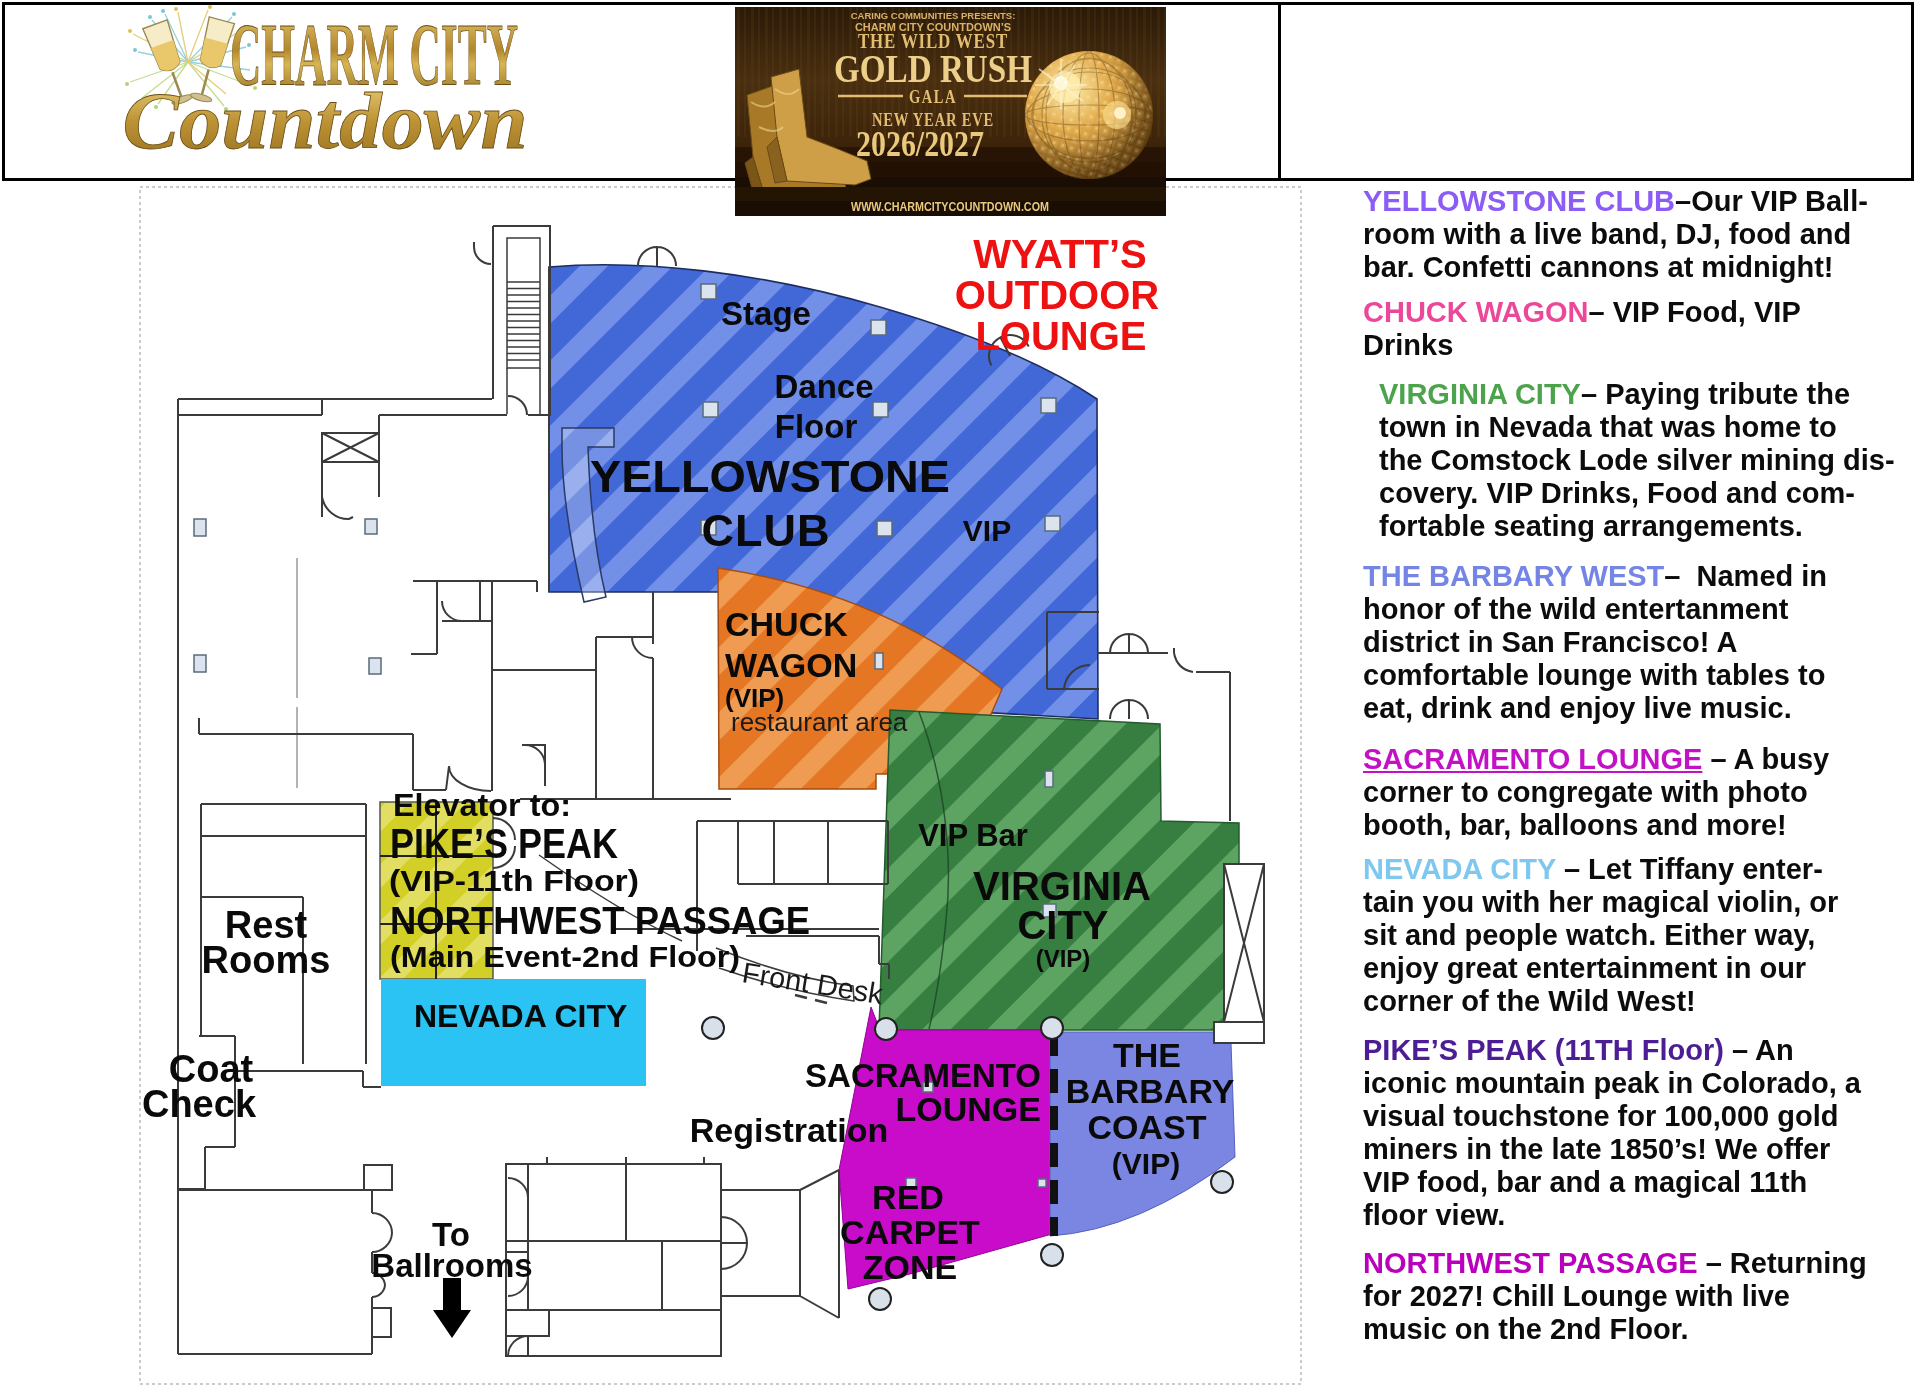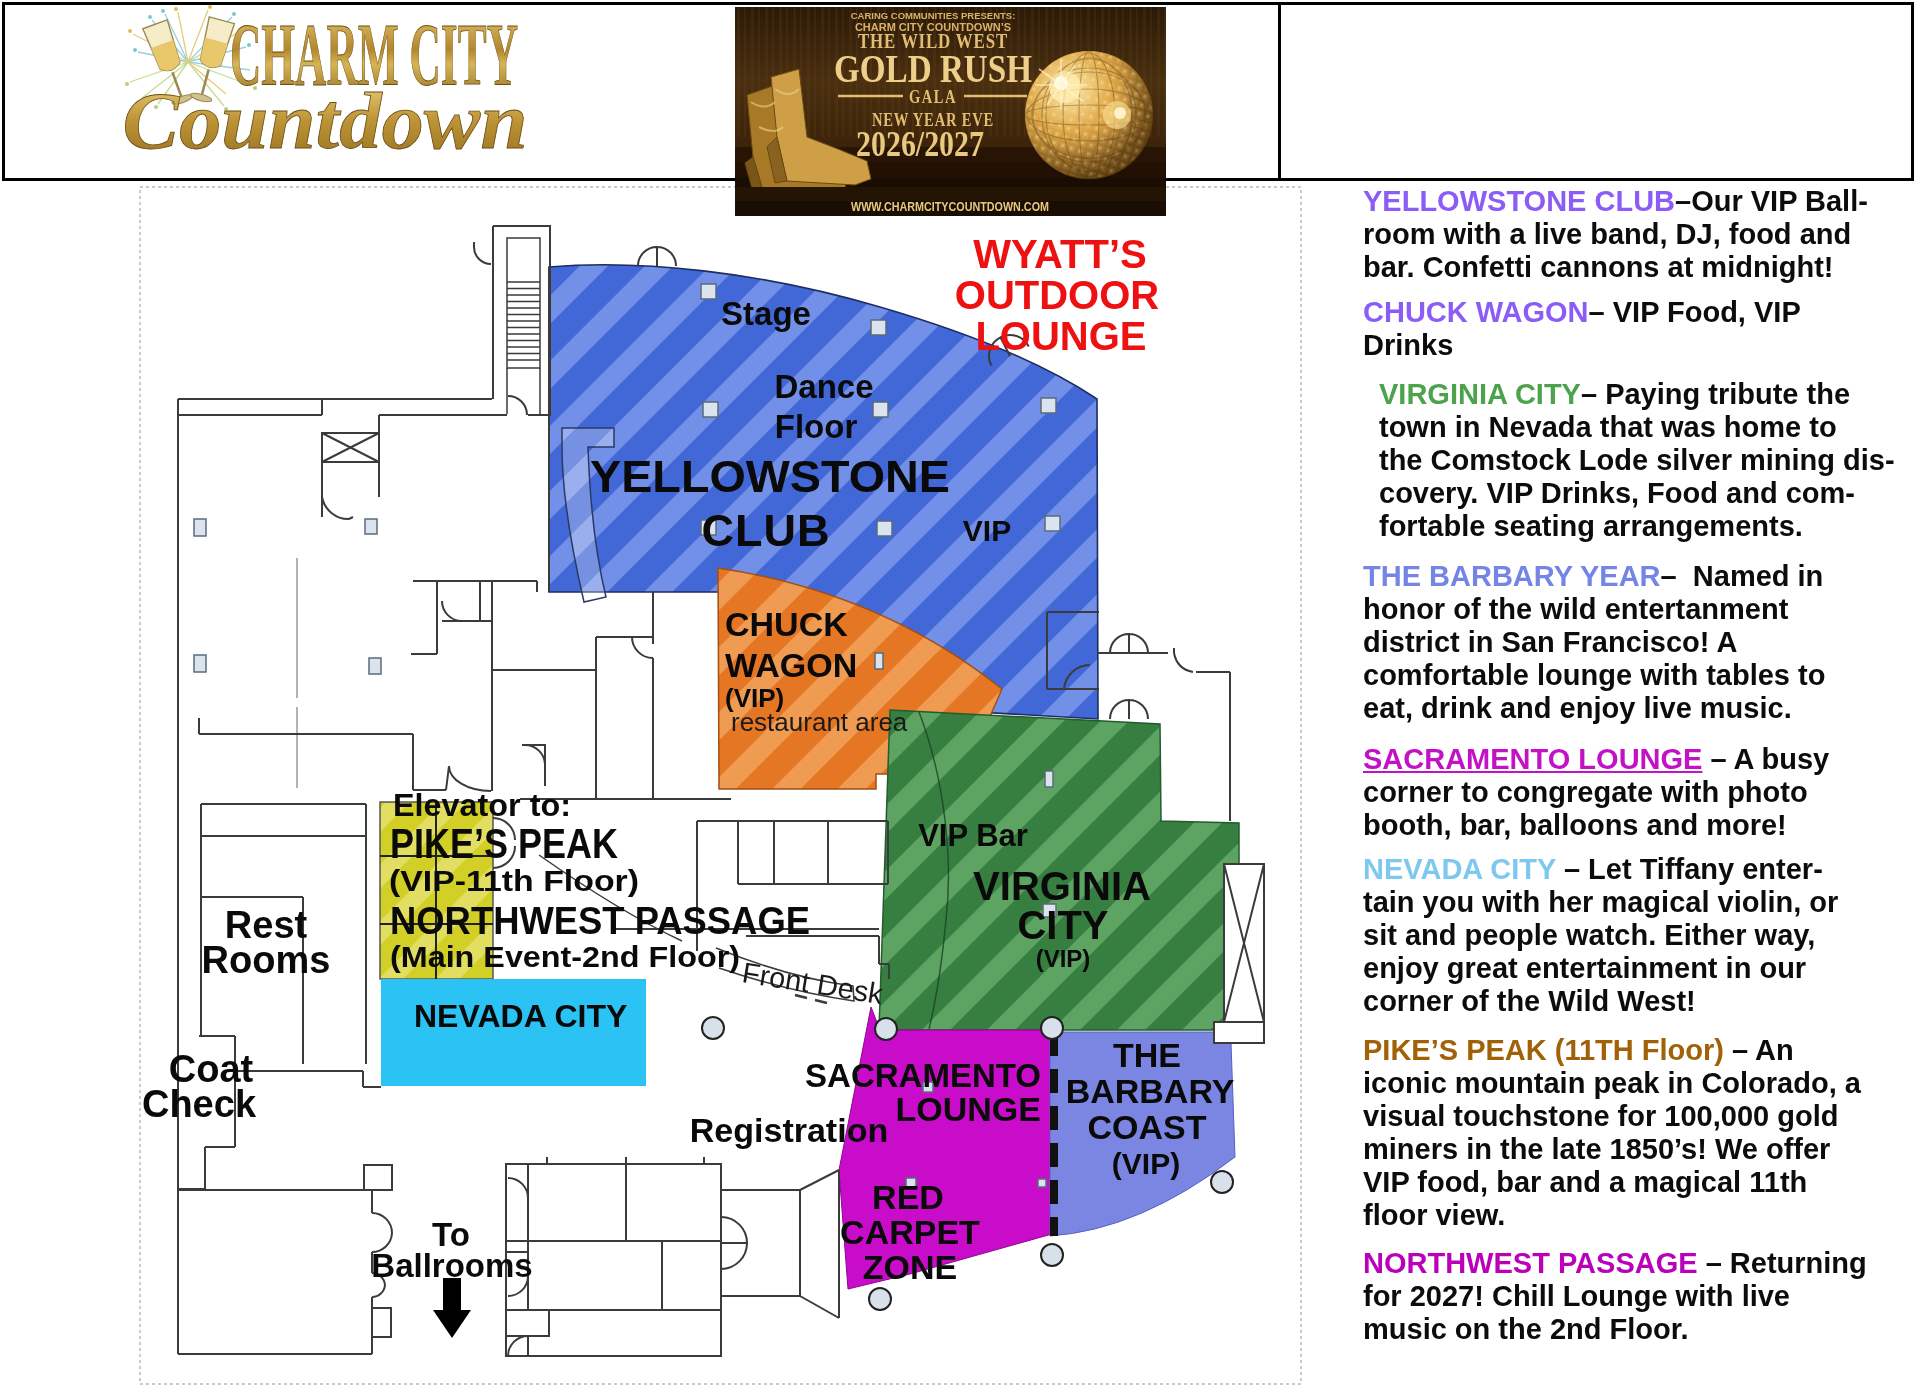--- a/index.html
+++ b/index.html
@@ -423,26 +423,26 @@
 <text x="1060" y="268" font-size="40">WYATT’S</text>
 <text x="1057" y="309" font-size="40">OUTDOOR</text>
 <text x="1061" y="350" font-size="40">LOUNGE</text>
 </g>
 </svg>
 
 <div class="abs" id="legend" style="left:1363px;top:0;width:545px;font-weight:bold;font-size:29px;line-height:33px;color:#0c0c0c;letter-spacing:0;">
 
   <div class="abs" style="left:0;top:185px;width:545px;"><span style="color:#8b5cf6;">YELLOWSTONE CLUB</span>–Our VIP Ball-<br>room with a live band, DJ, food and<br>bar. Confetti cannons at midnight!</div>
 
-  <div class="abs" style="left:0;top:296px;width:545px;"><span style="color:#8b5cf6;">CHUCK WAGON</span>– VIP Food, VIP<br>Drinks</div>
+  <div class="abs" style="left:0;top:296px;width:545px;"><span style="color:#ec4899;">CHUCK WAGON</span>– VIP Food, VIP<br>Drinks</div>
 
   <div class="abs" style="left:16px;top:378px;width:545px;"><span style="color:#4ca34c;">VIRGINIA CITY</span>– Paying tribute the<br>town in Nevada that was home to<br>the Comstock Lode silver mining dis-<br>covery. VIP Drinks, Food and com-<br>fortable seating arrangements.</div>
 
-  <div class="abs" style="left:0;top:560px;width:545px;"><span style="color:#7585e6;">THE BARBARY YEAR</span>–&nbsp; Named in<br>honor of the wild entertanment<br>district in San Francisco! A<br>comfortable lounge with tables to<br>eat, drink and enjoy live music.</div>
+  <div class="abs" style="left:0;top:560px;width:545px;"><span style="color:#7585e6;">THE BARBARY WEST</span>–&nbsp; Named in<br>honor of the wild entertanment<br>district in San Francisco! A<br>comfortable lounge with tables to<br>eat, drink and enjoy live music.</div>
 
   <div class="abs" style="left:0;top:743px;width:545px;"><span style="color:#c312c6;text-decoration:underline;">SACRAMENTO LOUNGE</span> – A busy<br>corner to congregate with photo<br>booth, bar, balloons and more!</div>
 
   <div class="abs" style="left:0;top:853px;width:545px;"><span style="color:#7ec8f0;">NEVADA CITY</span> – Let Tiffany enter-<br>tain you with her magical violin, or<br>sit and people watch. Either way,<br>enjoy great entertainment in our<br>corner of the Wild West!</div>
 
-  <div class="abs" style="left:0;top:1034px;width:545px;"><span style="color:#a16207;">PIKE’S PEAK (11TH Floor)</span> – An<br>iconic mountain peak in Colorado, a<br>visual touchstone for 100,000 gold<br>miners in the late 1850’s! We offer<br>VIP food, bar and a magical 11th<br>floor view.</div>
+  <div class="abs" style="left:0;top:1034px;width:545px;"><span style="color:#4c1d95;">PIKE’S PEAK (11TH Floor)</span> – An<br>iconic mountain peak in Colorado, a<br>visual touchstone for 100,000 gold<br>miners in the late 1850’s! We offer<br>VIP food, bar and a magical 11th<br>floor view.</div>
 
   <div class="abs" style="left:0;top:1247px;width:545px;"><span style="color:#bb00bb;">NORTHWEST PASSAGE</span> – Returning<br>for 2027! Chill Lounge with live<br>music on the 2nd Floor.</div>
 </div>
 
 </body></html>

